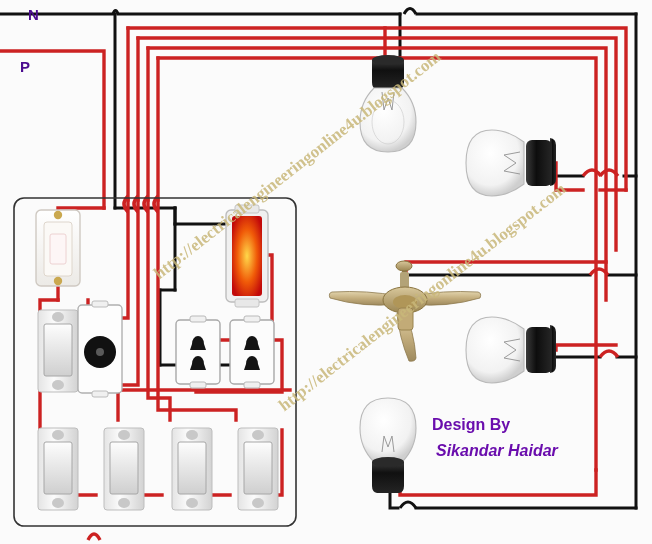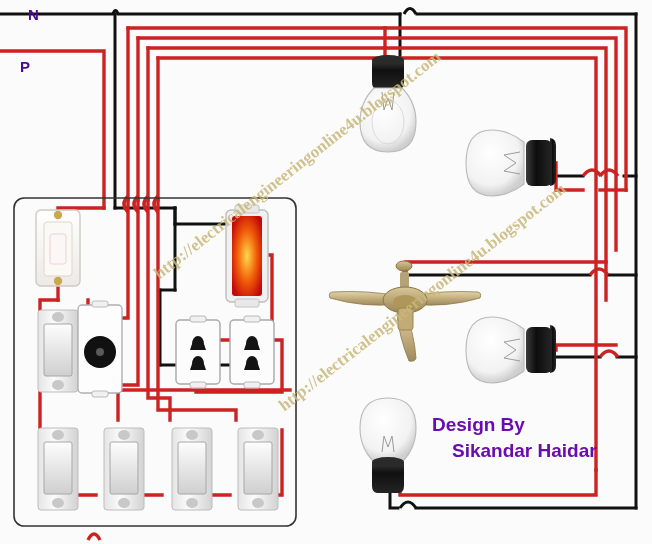--- a/index.html
+++ b/index.html
@@ -3,23 +3,23 @@
 <meta charset="utf-8">
 <style>
   html,body{margin:0;padding:0;background:#ffffff;}
   body{width:652px;height:544px;overflow:hidden;
        font-family:"Liberation Sans",sans-serif;}
   #stage{position:relative;width:652px;height:544px;background:#fbfbfb;}
   #stage svg{position:absolute;left:0;top:0;}
   .lbl{position:absolute;color:#4b0b8f;font-weight:bold;font-size:15px;
        letter-spacing:.5px;}
   #credit{position:absolute;left:432px;top:412px;color:#6a0dad;
-          font-weight:bold;font-size:19px;line-height:26px;}
+          font-weight:bold;font-size:16px;line-height:26px;}
   #credit span{display:block;}
-  #credit .l2{margin-left:20px;}
+  #credit .l2{margin-left:4px;font-style:italic;}
   .wm{position:absolute;color:#c9b87a;font-size:17px;font-weight:bold;
       white-space:nowrap;transform-origin:0 0;opacity:.85;
       font-family:"Liberation Serif",serif;}
 </style>
 </head>
 <body>
 
 <div id="stage">
 
   <svg width="652" height="544" viewBox="0 0 652 544">

